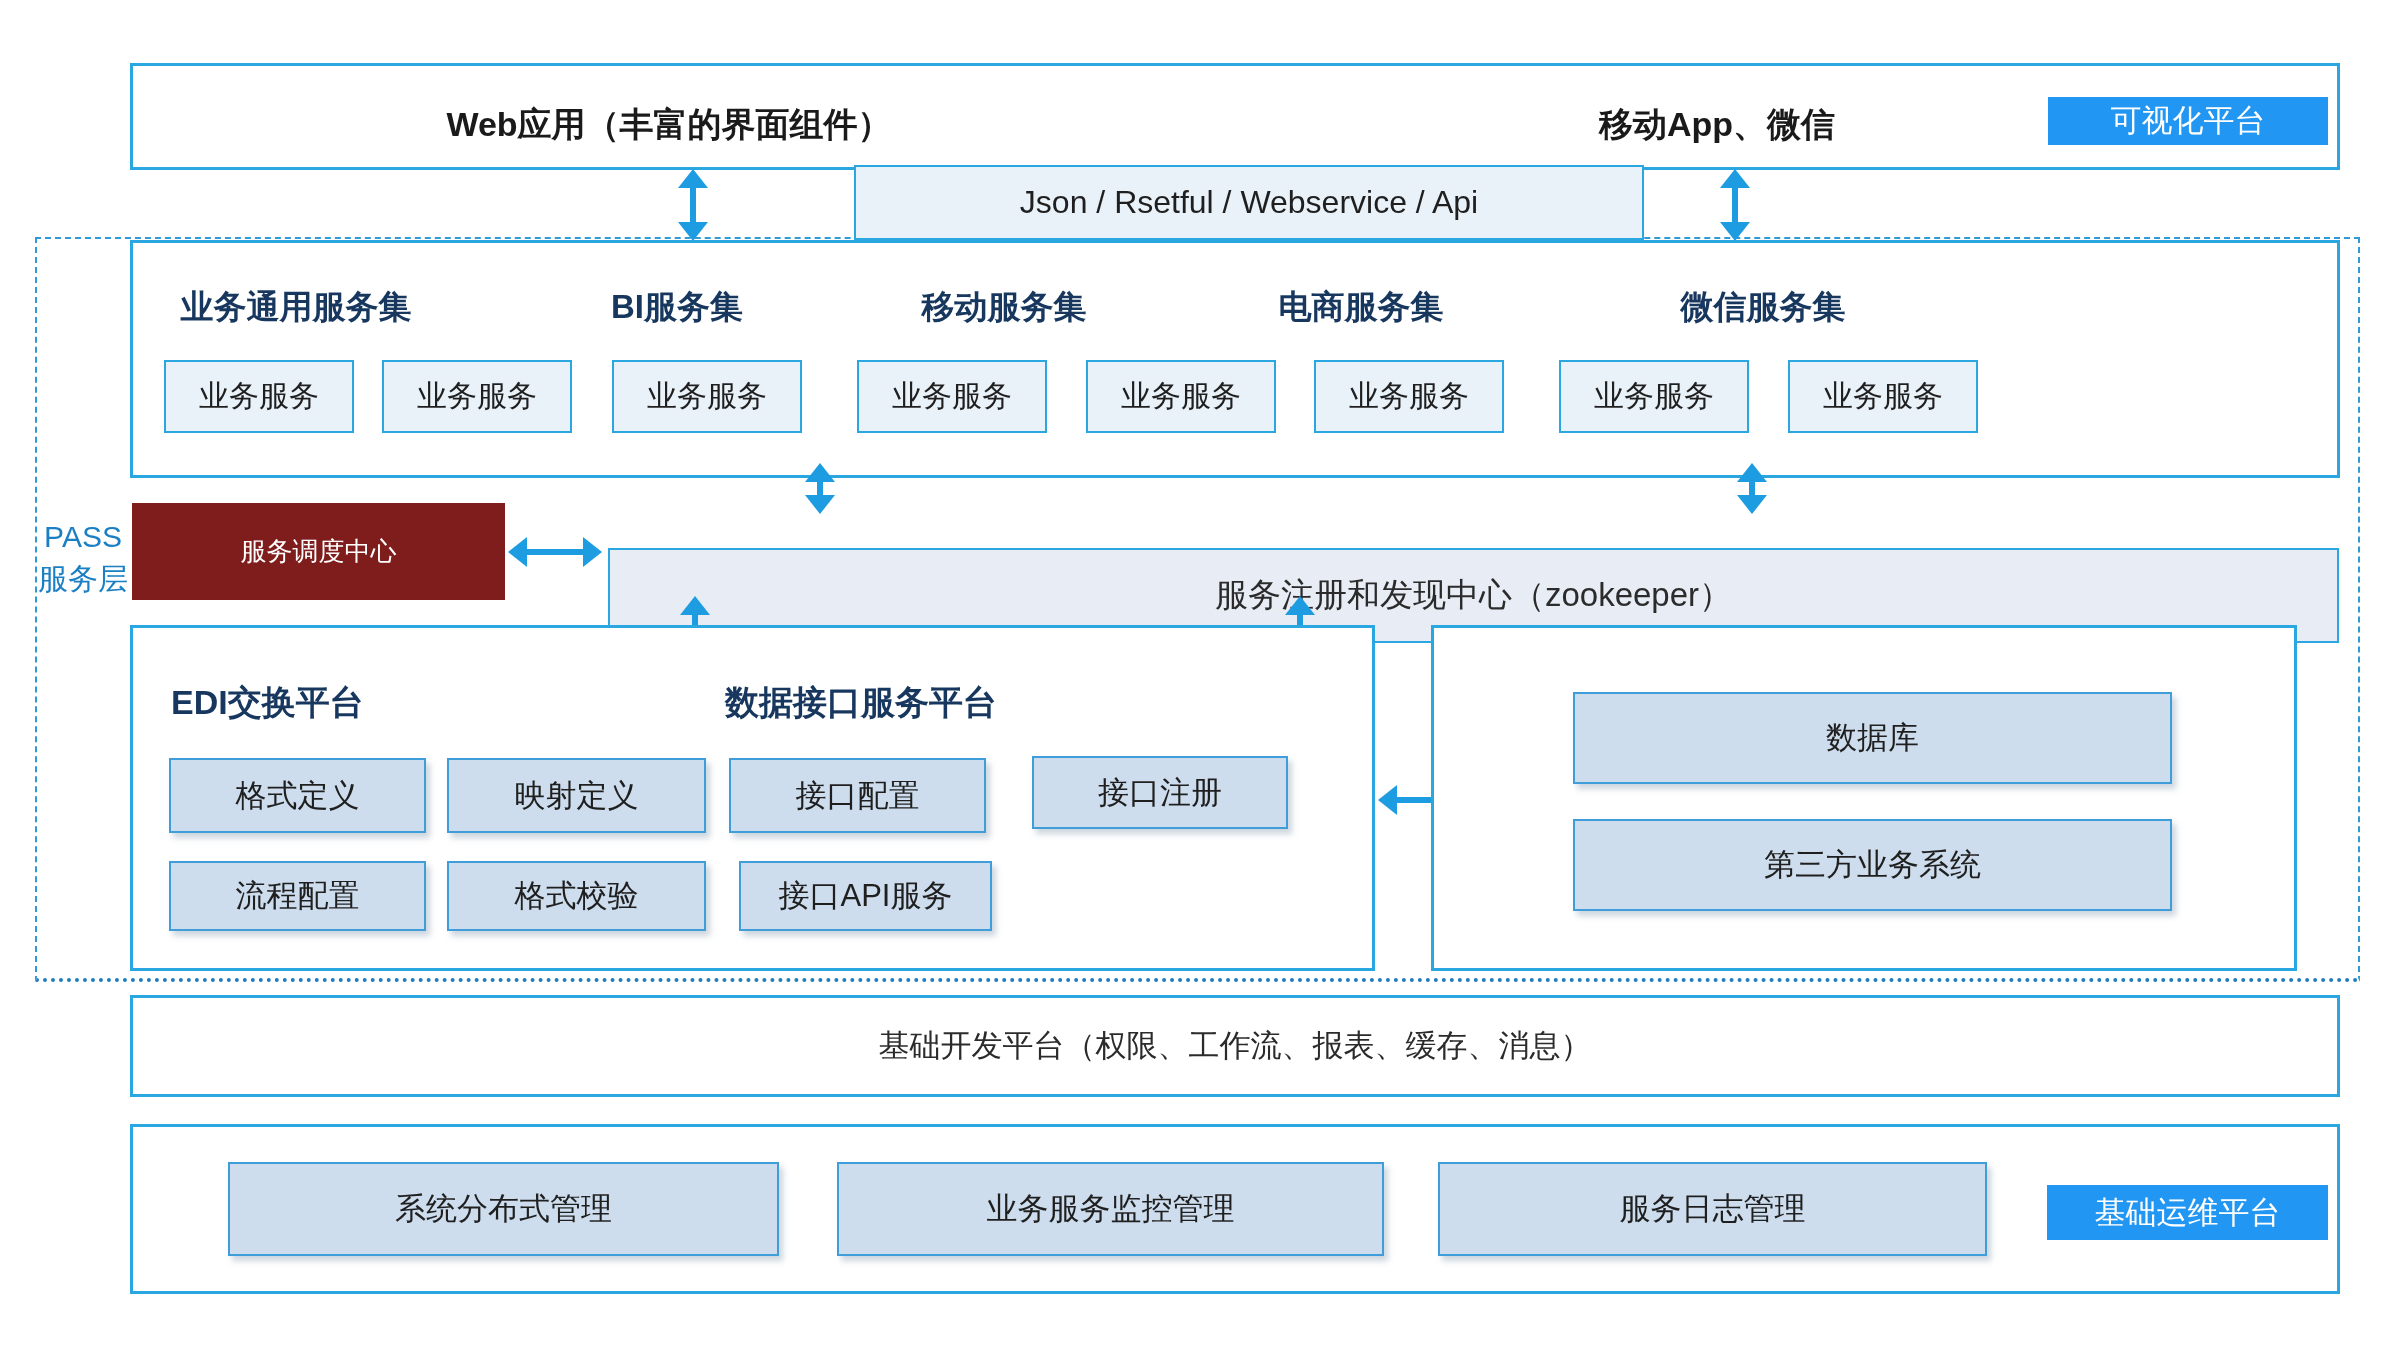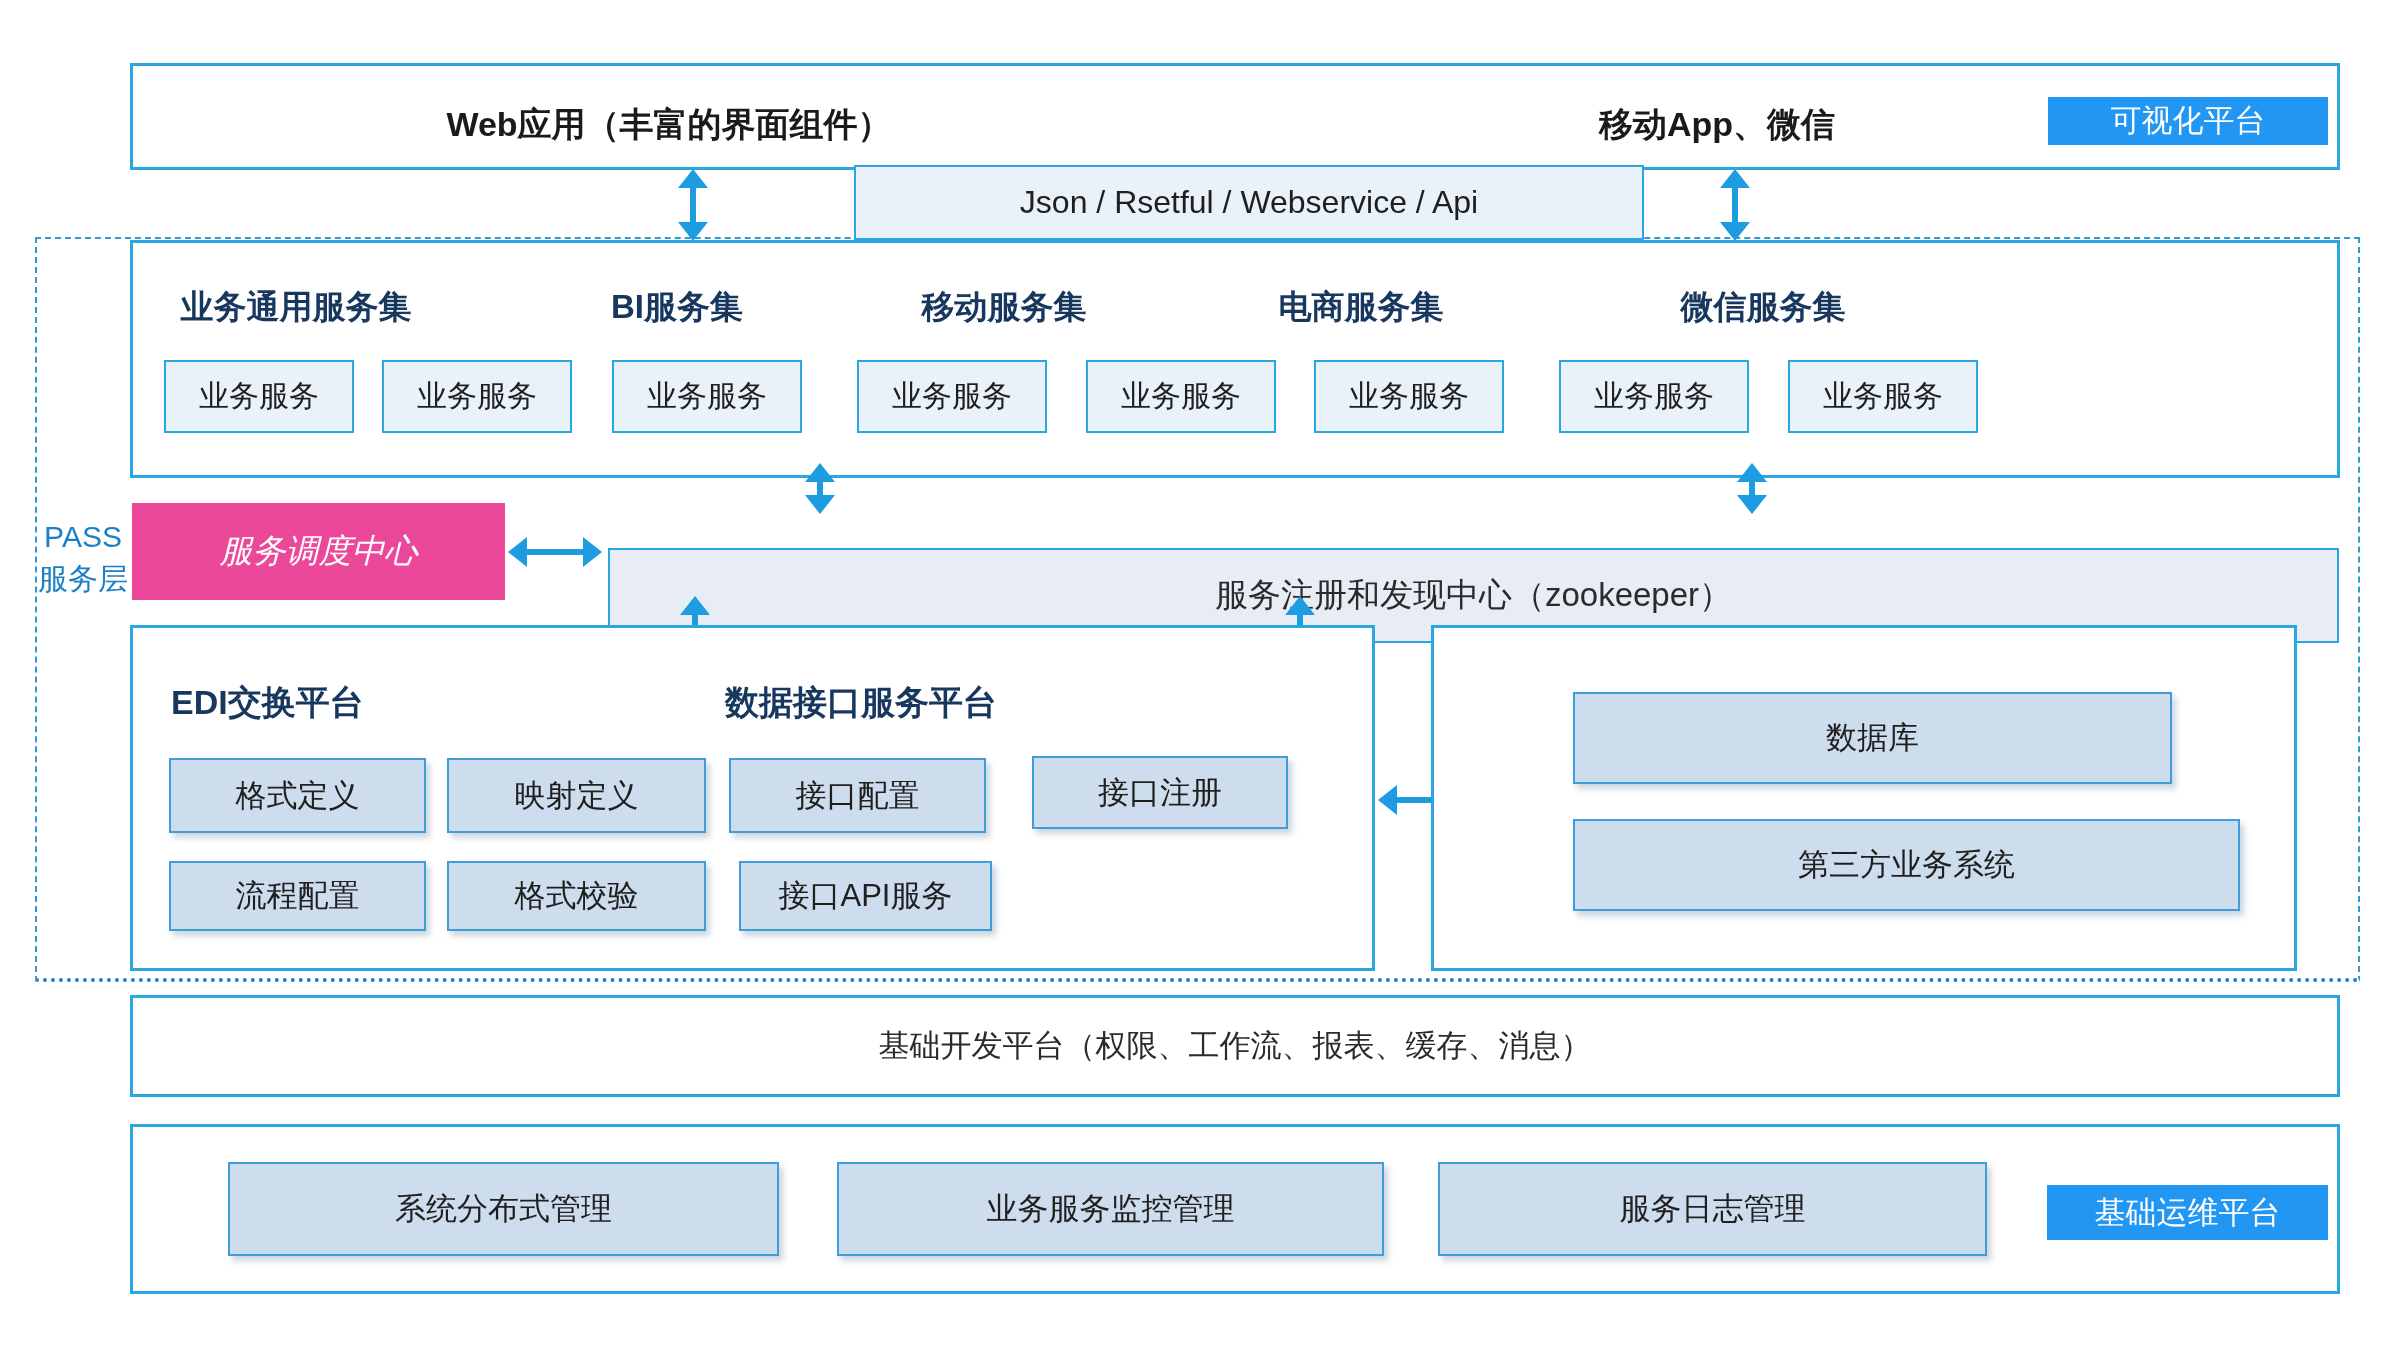--- a/index.html
+++ b/index.html
@@ -31,22 +31,22 @@
     border-left:15px solid transparent;border-right:15px solid transparent;border-bottom:19px solid #1e9ce2;}
   .arr-v:after{content:"";position:absolute;bottom:0;left:50%;transform:translateX(-50%);
     border-left:15px solid transparent;border-right:15px solid transparent;border-top:19px solid #1e9ce2;}
   
   .arr-h{position:absolute;height:36px;}
   .arr-h .stem{position:absolute;top:50%;transform:translateY(-50%);left:14px;right:14px;height:6px;background:#1e9ce2;}
   .arr-h:before{content:"";position:absolute;left:0;top:50%;transform:translateY(-50%);
     border-top:15px solid transparent;border-bottom:15px solid transparent;border-right:19px solid #1e9ce2;}
   .arr-h:after{content:"";position:absolute;right:0;top:50%;transform:translateY(-50%);
     border-top:15px solid transparent;border-bottom:15px solid transparent;border-left:19px solid #1e9ce2;}
-  .dispatch{position:absolute;box-sizing:border-box;background:#ec4899;color:#ffffff;
-    display:flex;align-items:center;justify-content:center;font-size:33px;font-style:italic;}
+  .dispatch{position:absolute;box-sizing:border-box;background:#7f1d1d;color:#ffffff;
+    display:flex;align-items:center;justify-content:center;font-size:26px;}
   .zk{position:absolute;box-sizing:border-box;background:#e7ecf5;border:2px solid #2aa7e0;
     display:flex;align-items:center;justify-content:center;font-size:33px;color:#2b2b2b;margin-top:43px;}
   .passlbl{position:absolute;color:#1a7fc4;font-size:30px;text-align:center;line-height:42px;}
   .bandlbl{position:absolute;inset:0;display:flex;align-items:center;justify-content:center;
     font-size:31px;color:#2b2b2b;}
 </style>
 </head>
 <body>
 
 <div class="canvas">
@@ -123,21 +123,21 @@
     <div class="mid-box" style="left:314px;top:233px;width:259px;height:70px;">格式校验</div>
     <div class="mid-box" style="left:596px;top:233px;width:253px;height:70px;margin-left:10px;">接口API服务</div>
   </div>
 
   <div class="arr-h" style="left:1378px;top:782px;width:92px;">
       <span class="stem"></span>
     </div>
 
   <div class="panel" style="left:1431px;top:625px;width:866px;height:346px;">
     <div class="mid-box" style="left:139px;top:64px;width:599px;height:92px;">数据库</div>
-    <div class="mid-box" style="left:139px;top:191px;width:667px;height:92px;">第三方业务系统</div>
+    <div class="mid-box" style="left:139px;top:191px;width:599px;height:92px;">第三方业务系统</div>
   </div>
 
   <div class="panel" style="left:130px;top:995px;width:2210px;height:102px;">
     <div class="bandlbl">基础开发平台（权限、工作流、报表、缓存、消息）</div>
   </div>
 
   <div class="panel" style="left:130px;top:1124px;width:2210px;height:170px;">
     <div class="mid-box" style="left:95px;top:35px;width:551px;height:94px;">系统分布式管理</div>
     <div class="mid-box" style="left:704px;top:35px;width:547px;height:94px;">业务服务监控管理</div>
     <div class="mid-box" style="left:1305px;top:35px;width:549px;height:94px;">服务日志管理</div>

